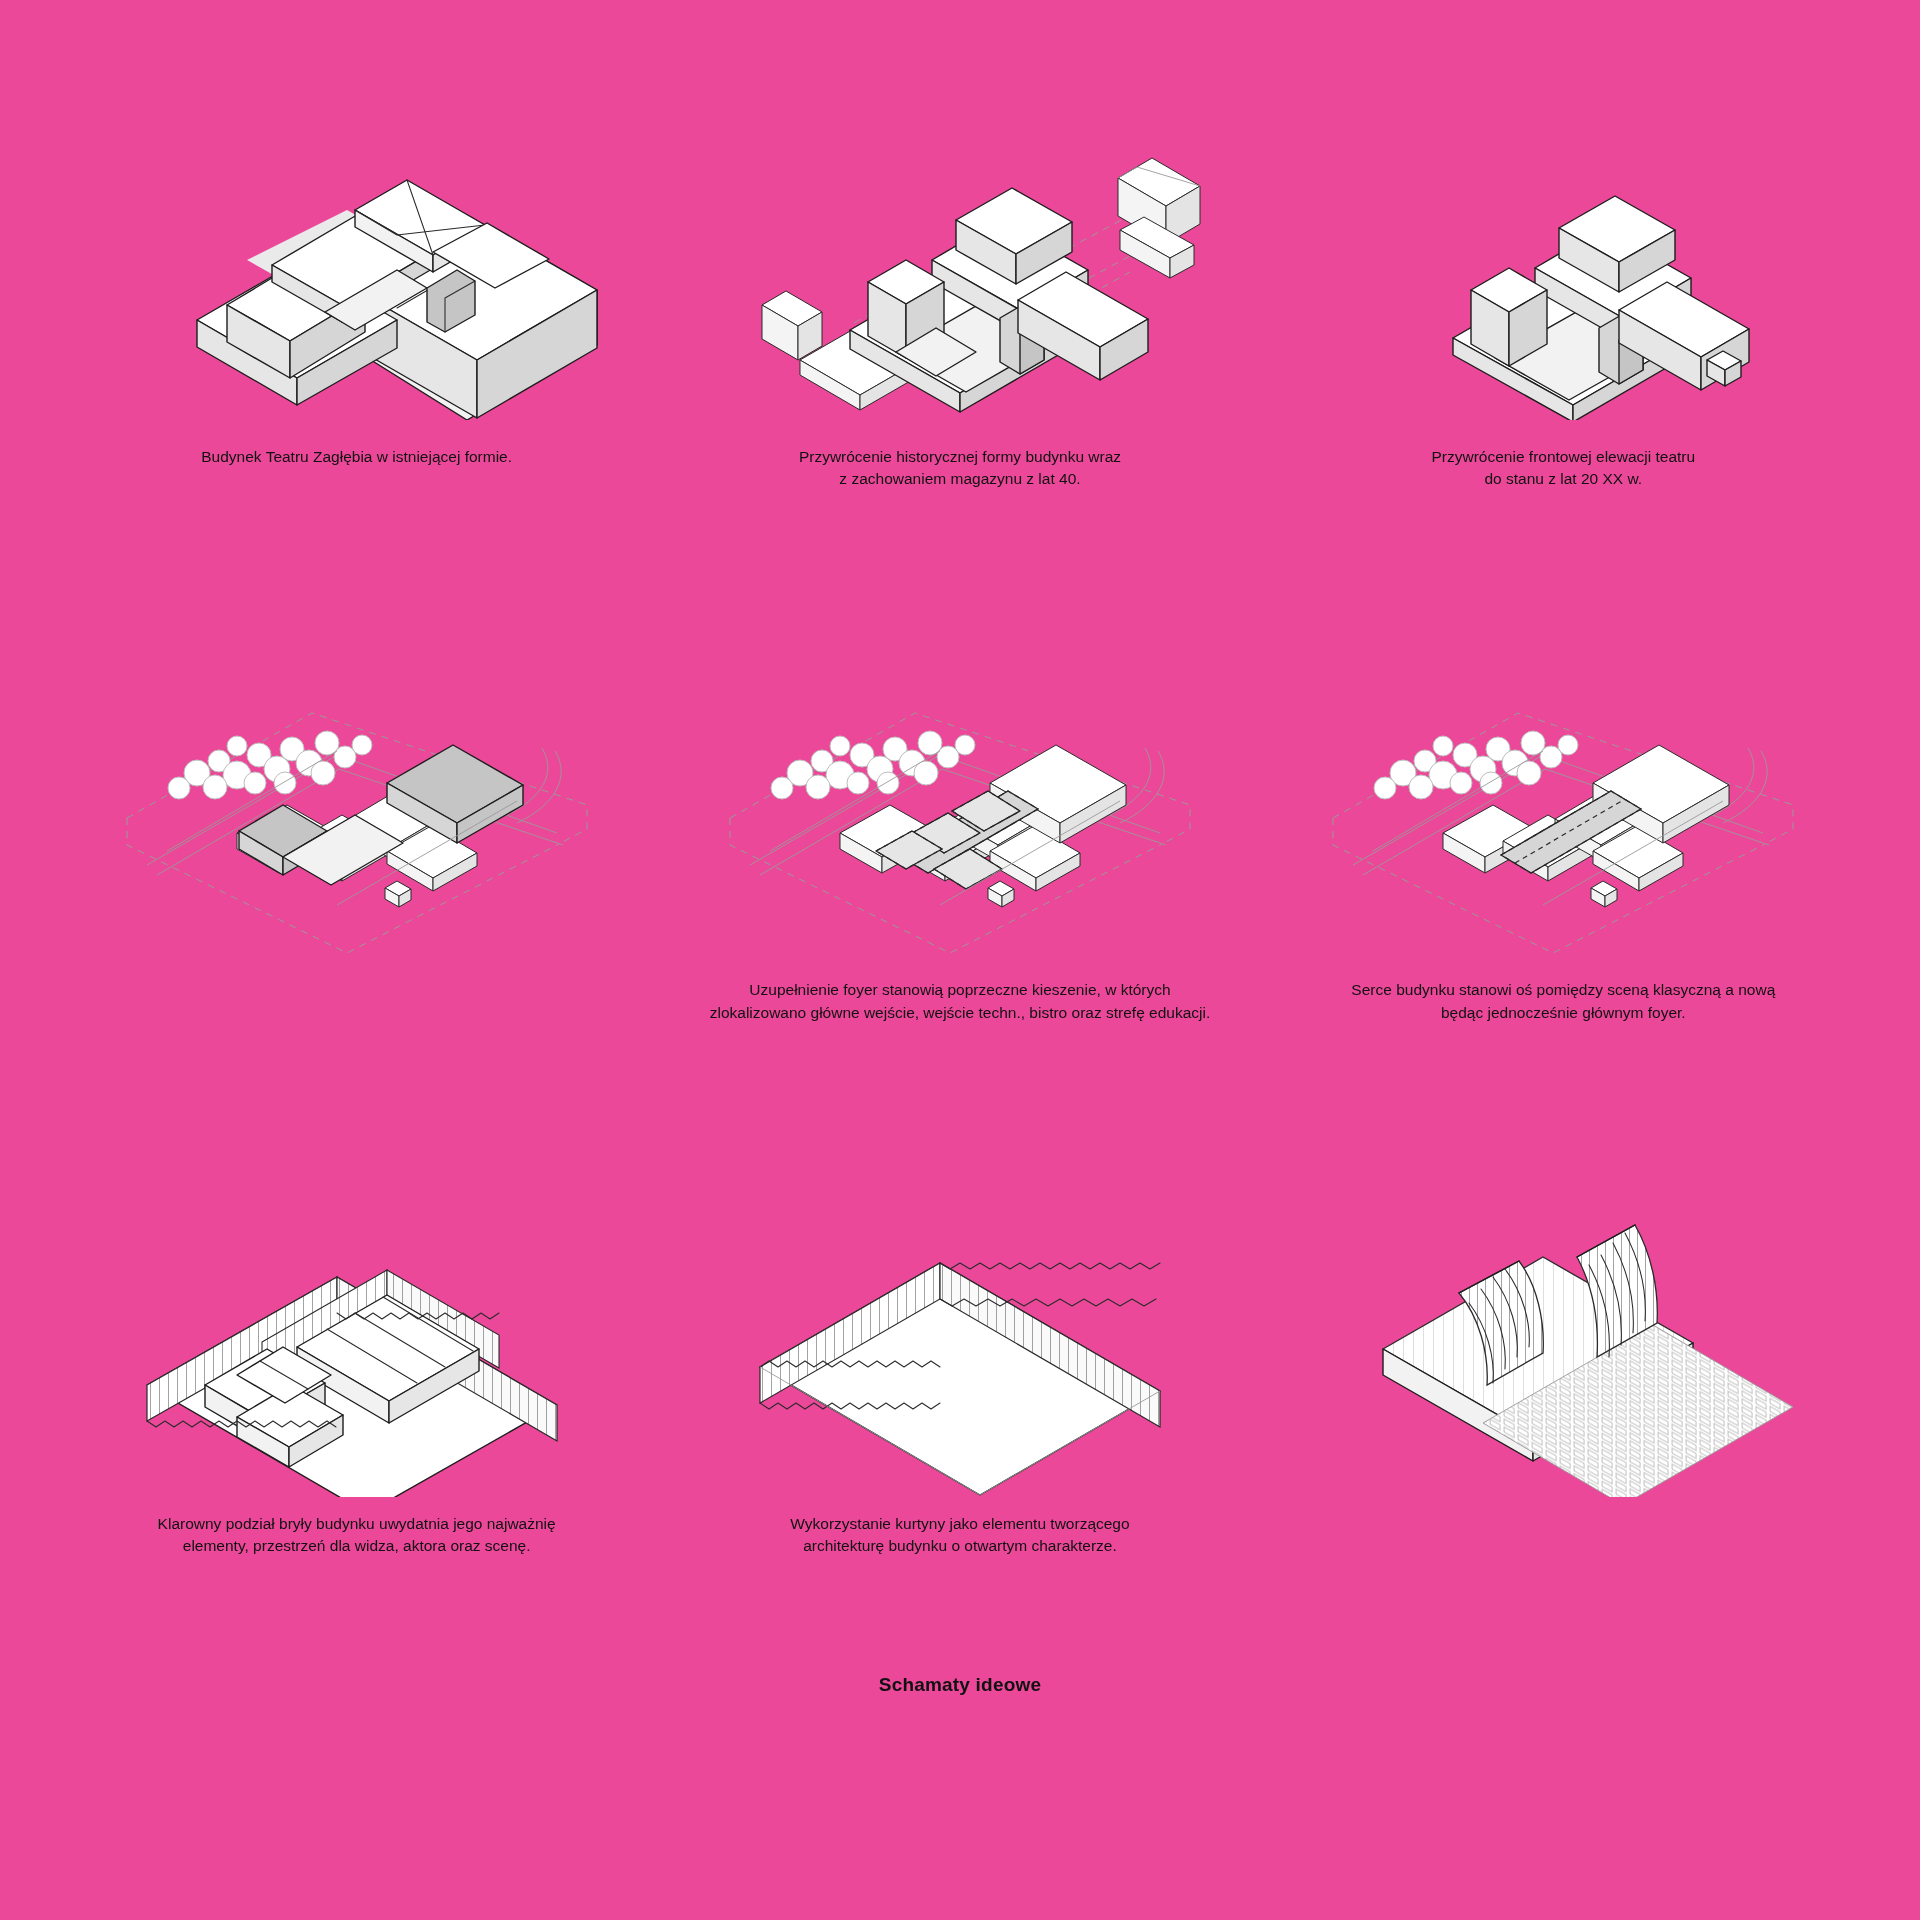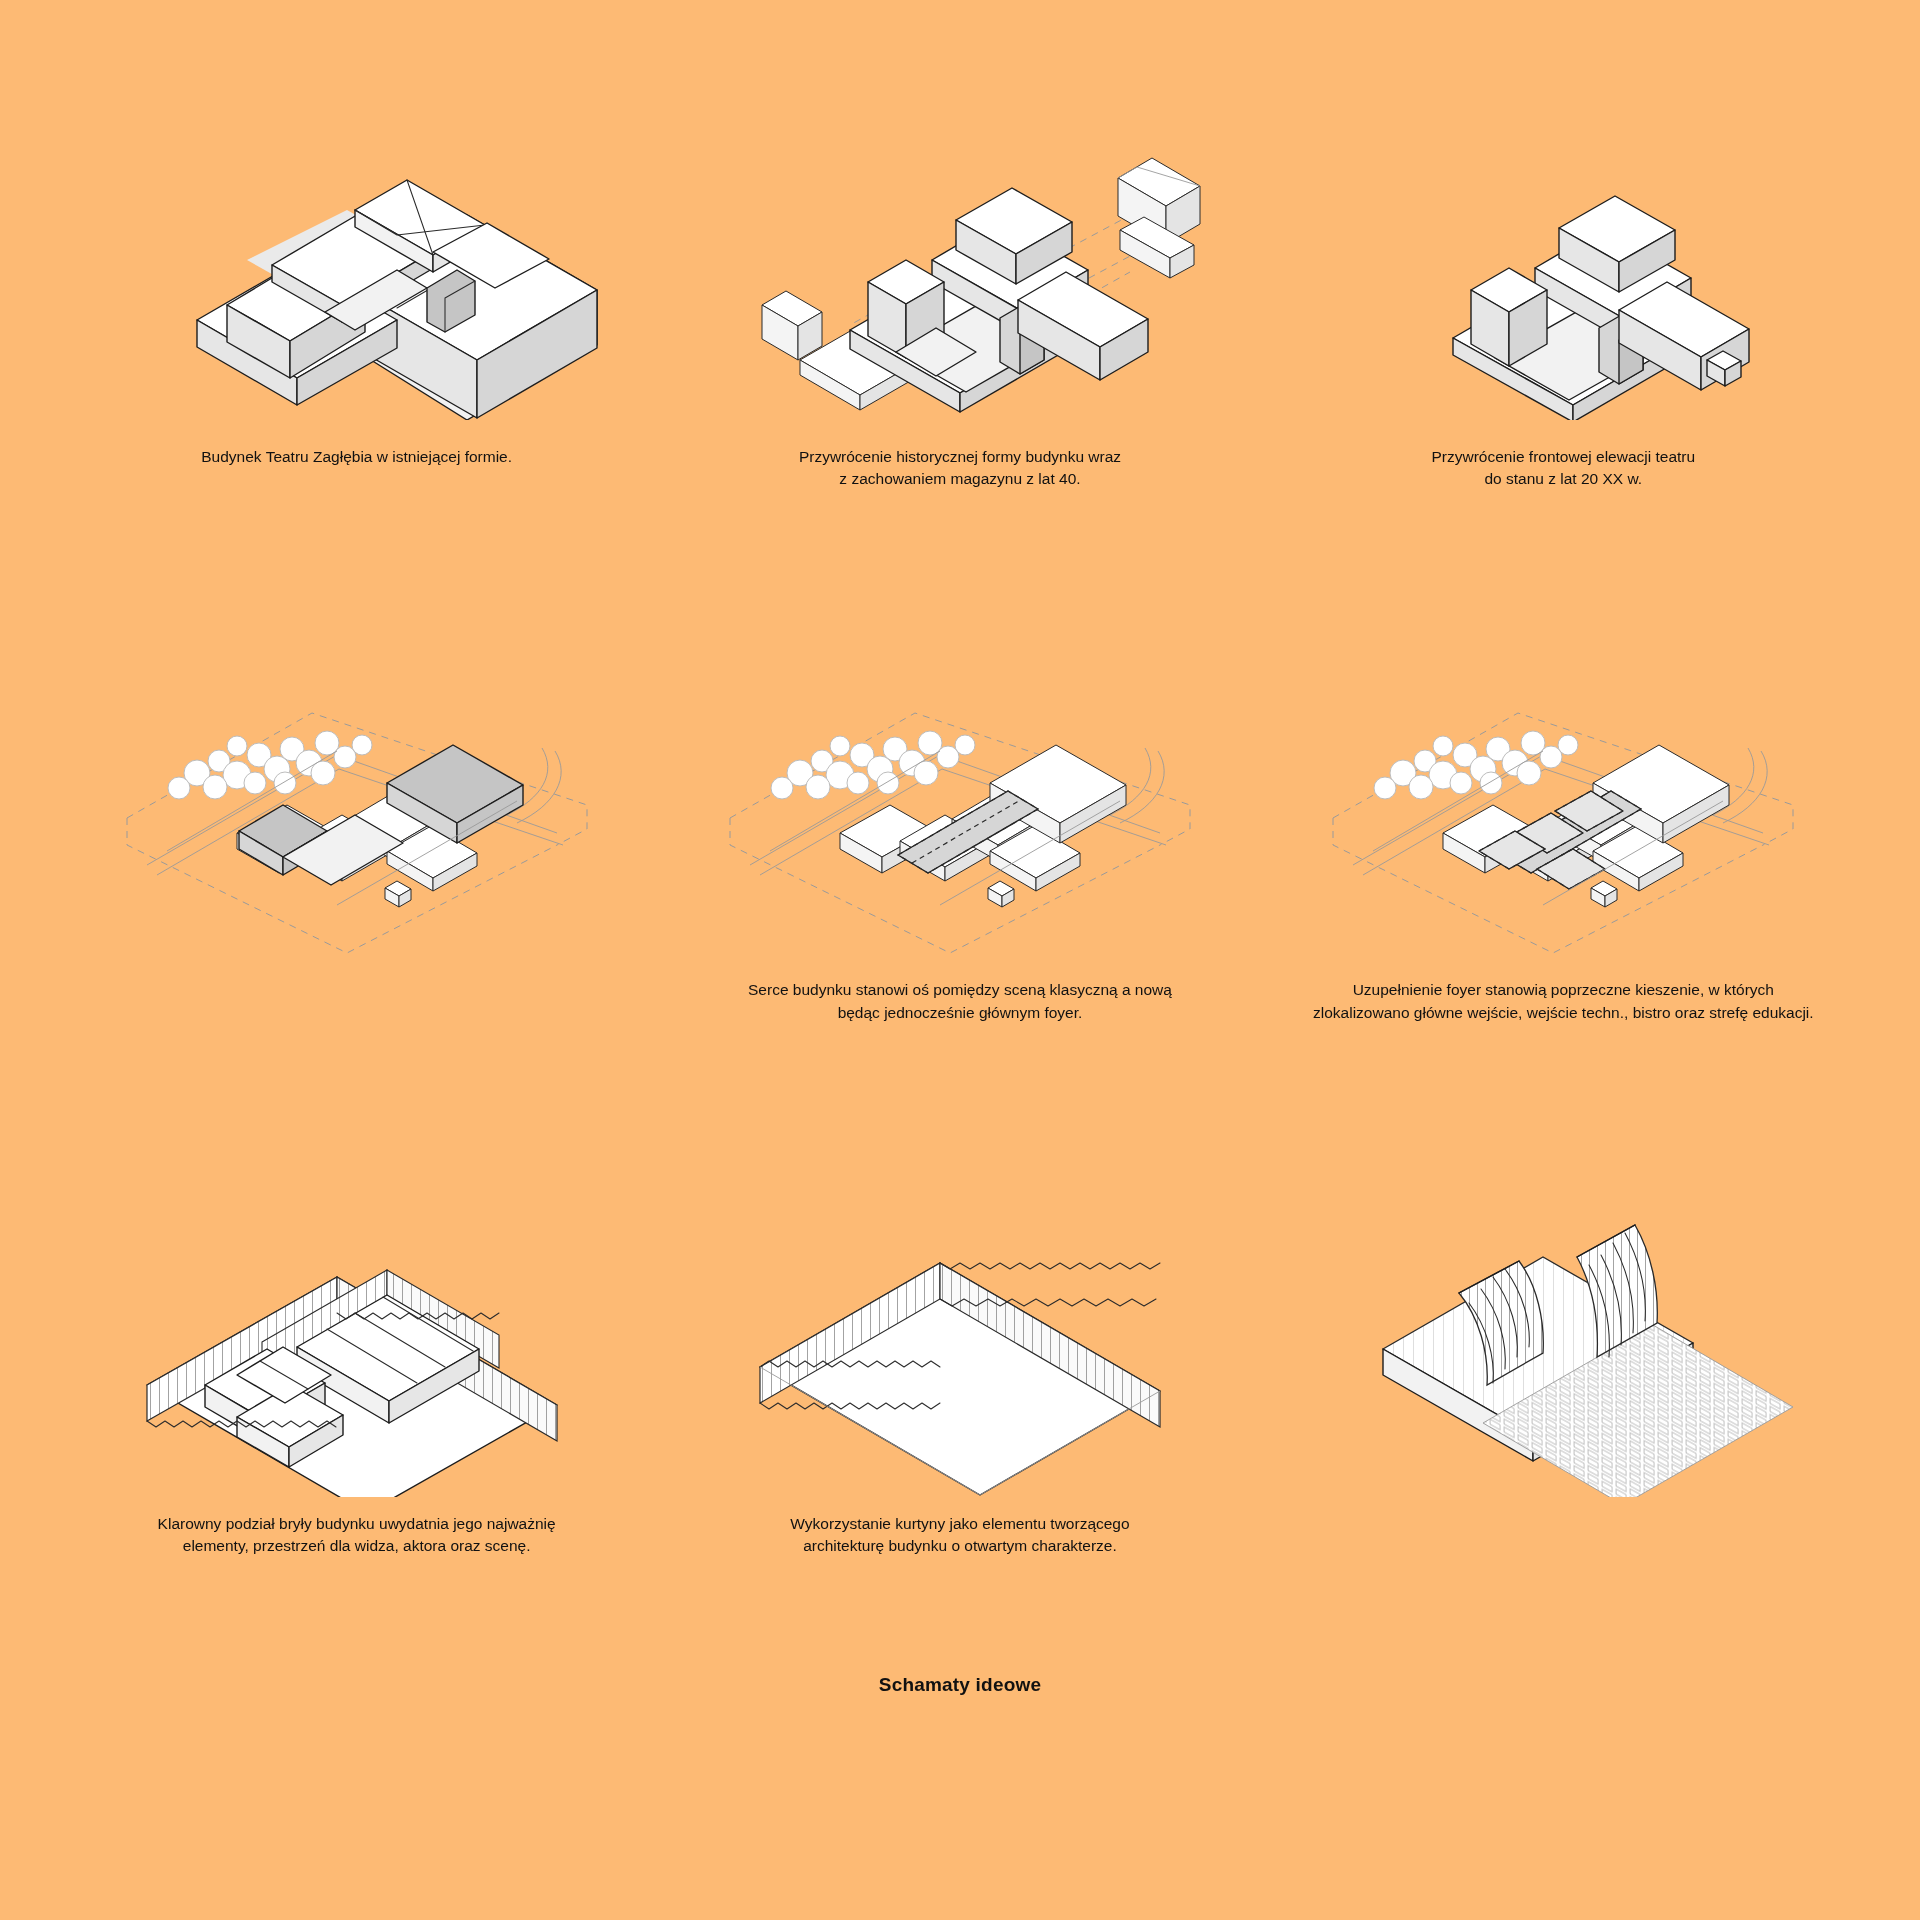--- a/index.html
+++ b/index.html
@@ -11,21 +11,21 @@
     width: 1920px;
     height: 1920px;
     font-family: "Liberation Sans", sans-serif;
     color: #1a1a1a;
     overflow: hidden;
   }
   .sheet {
     position: relative;
     width: 1920px;
     height: 1920px;
-    background: #fdba74;
+    background: #ec4899;
     box-sizing: border-box;
     padding: 40px 68px 0 60px;
   }
   .grid {
     display: grid;
     grid-template-columns: repeat(3, 1fr);
     grid-template-rows: repeat(3, 1fr);
     column-gap: 10px;
     row-gap: 0px;
     width: 1800px;
@@ -328,31 +328,39 @@
           <polygon class="f-thin-l2" points="308,262 352,236 352,252 308,278"></polygon>
           <polygon class="f-thin-white" points="300,268 344,243 390,270 346,295"></polygon>
           <polygon class="f-thin-l1" points="300,268 346,295 346,308 300,281"></polygon>
           <polygon class="f-thin-l2" points="346,295 390,270 390,283 346,308"></polygon>
           <polygon class="f-thin-white" points="300,200 366,162 436,202 370,240"></polygon>
           <polygon class="f-thin-l1" points="300,200 370,240 370,260 300,220"></polygon>
           <polygon class="f-thin-l2" points="370,240 436,202 436,222 370,260"></polygon>
 
           <polygon class="f-l3" points="208,272 318,208 348,226 238,290"></polygon>
           <path class="dash-dark" d="M208,272 L318,208 L348,226 L238,290 Z"></path>
-          <path class="dash-dark" d="M222,280 L332,216"></path>
+
+          <polygon class="f-l2" points="222,250 258,230 290,250 254,270"></polygon>
+          <path class="dash-dark" d="M222,250 L258,230 L290,250 L254,270 Z"></path>
+          <polygon class="f-l2" points="262,228 298,208 330,228 294,248"></polygon>
+          <path class="dash-dark" d="M262,228 L298,208 L330,228 L294,248 Z"></path>
+          <polygon class="f-l2" points="244,286 280,266 312,286 276,306"></polygon>
+          <path class="dash-dark" d="M244,286 L280,266 L312,286 L276,306 Z"></path>
+          <polygon class="f-l2" points="186,268 222,248 252,266 216,286"></polygon>
+          <path class="dash-dark" d="M186,268 L222,248 L252,266 L216,286 Z"></path>
 
           <polygon class="f-thin-white" points="298,305 310,298 324,306 312,313"></polygon>
           <polygon class="f-thin-l1" points="298,305 312,313 312,324 298,316"></polygon>
           <polygon class="f-thin-l2" points="312,313 324,306 324,317 312,324"></polygon>
           <path class="ln-faint" d="M80,268 L250,168"></path>
           <path class="ln-faint" d="M250,322 L430,218"></path>
         </svg>
       </div>
-      <div class="caption">Serce budynku stanowi oś pomiędzy sceną klasyczną a nową
-będąc jednocześnie głównym foyer.</div>
+      <div class="caption">Uzupełnienie foyer stanowią poprzeczne kieszenie, w których
+zlokalizowano główne wejście, wejście techn., bistro oraz strefę edukacji.</div>
     </div>
 
     <div class="cell">
       <div class="figure">
         <svg width="540" height="380" viewBox="0 0 540 380">
           <path class="dash" d="M40,235 L225,130 L500,222 L500,246 L470,262"></path>
           <path class="dash" d="M40,235 L40,262 L260,370 L470,262"></path>
           <path class="ln-faint" d="M60,282 L250,172 L470,250"></path>
           <path class="ln-faint" d="M70,292 L252,186 L476,262"></path>
           <path class="ln-faint" d="M455,165 C470,190 455,215 420,232"></path>
@@ -386,39 +394,31 @@
           <polygon class="f-thin-l2" points="308,262 352,236 352,252 308,278"></polygon>
           <polygon class="f-thin-white" points="300,268 344,243 390,270 346,295"></polygon>
           <polygon class="f-thin-l1" points="300,268 346,295 346,308 300,281"></polygon>
           <polygon class="f-thin-l2" points="346,295 390,270 390,283 346,308"></polygon>
           <polygon class="f-thin-white" points="300,200 366,162 436,202 370,240"></polygon>
           <polygon class="f-thin-l1" points="300,200 370,240 370,260 300,220"></polygon>
           <polygon class="f-thin-l2" points="370,240 436,202 436,222 370,260"></polygon>
 
           <polygon class="f-l3" points="208,272 318,208 348,226 238,290"></polygon>
           <path class="dash-dark" d="M208,272 L318,208 L348,226 L238,290 Z"></path>
-
-          <polygon class="f-l2" points="222,250 258,230 290,250 254,270"></polygon>
-          <path class="dash-dark" d="M222,250 L258,230 L290,250 L254,270 Z"></path>
-          <polygon class="f-l2" points="262,228 298,208 330,228 294,248"></polygon>
-          <path class="dash-dark" d="M262,228 L298,208 L330,228 L294,248 Z"></path>
-          <polygon class="f-l2" points="244,286 280,266 312,286 276,306"></polygon>
-          <path class="dash-dark" d="M244,286 L280,266 L312,286 L276,306 Z"></path>
-          <polygon class="f-l2" points="186,268 222,248 252,266 216,286"></polygon>
-          <path class="dash-dark" d="M186,268 L222,248 L252,266 L216,286 Z"></path>
+          <path class="dash-dark" d="M222,280 L332,216"></path>
 
           <polygon class="f-thin-white" points="298,305 310,298 324,306 312,313"></polygon>
           <polygon class="f-thin-l1" points="298,305 312,313 312,324 298,316"></polygon>
           <polygon class="f-thin-l2" points="312,313 324,306 324,317 312,324"></polygon>
           <path class="ln-faint" d="M80,268 L250,168"></path>
           <path class="ln-faint" d="M250,322 L430,218"></path>
         </svg>
       </div>
-      <div class="caption">Uzupełnienie foyer stanowią poprzeczne kieszenie, w których
-zlokalizowano główne wejście, wejście techn., bistro oraz strefę edukacji.</div>
+      <div class="caption">Serce budynku stanowi oś pomiędzy sceną klasyczną a nową
+będąc jednocześnie głównym foyer.</div>
     </div>
 
     <div class="cell">
       <div class="figure">
         <svg width="540" height="380" viewBox="0 0 540 380">
           <defs>
             <pattern id="pleat7" width="9" height="10" patternUnits="userSpaceOnUse" patternTransform="skewY(-29)">
               <rect width="9" height="10" fill="#ffffff"></rect>
               <line x1="0" y1="0" x2="0" y2="10" stroke="#555" stroke-width="1"></line>
             </pattern>

